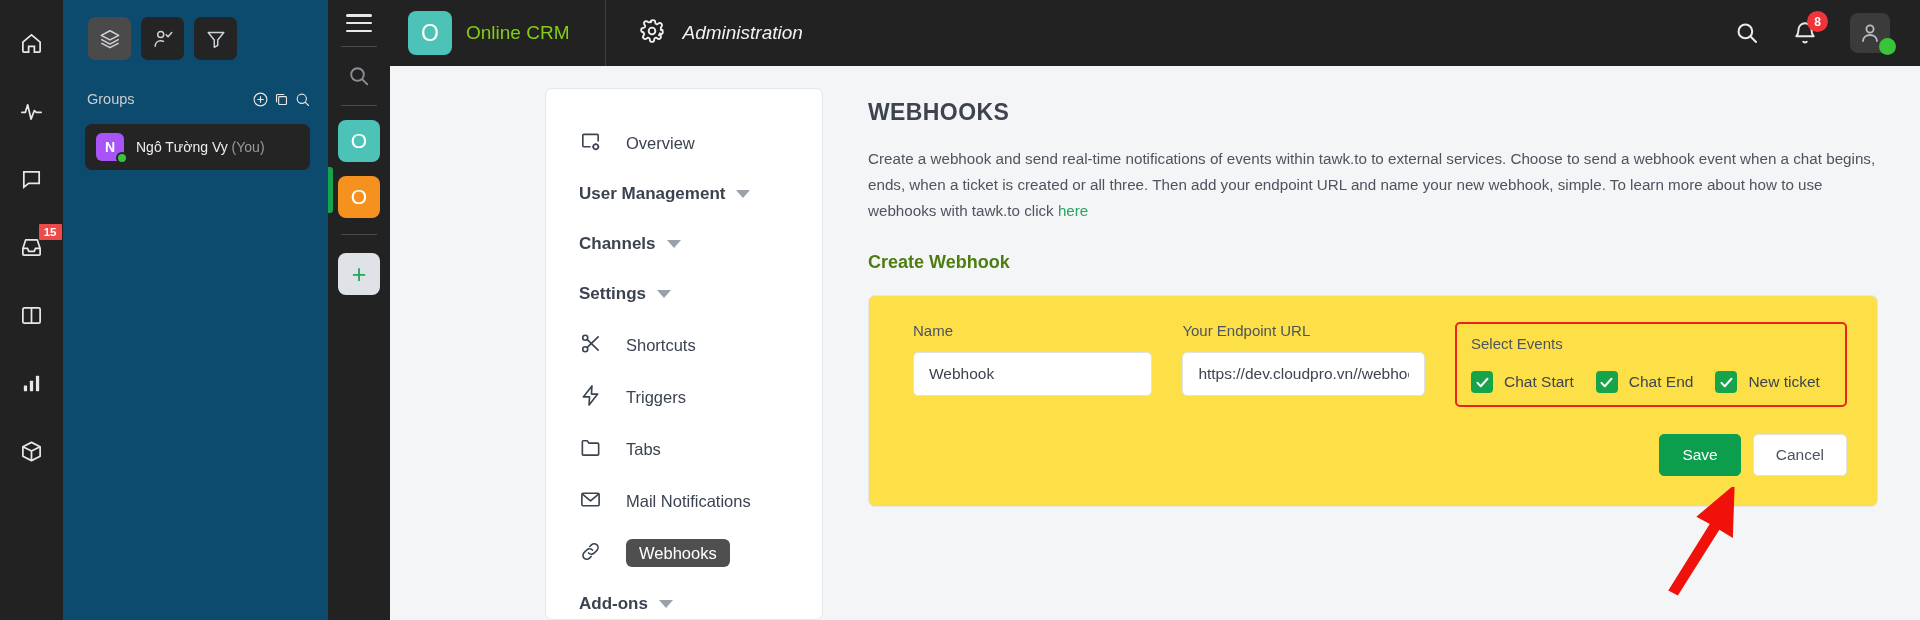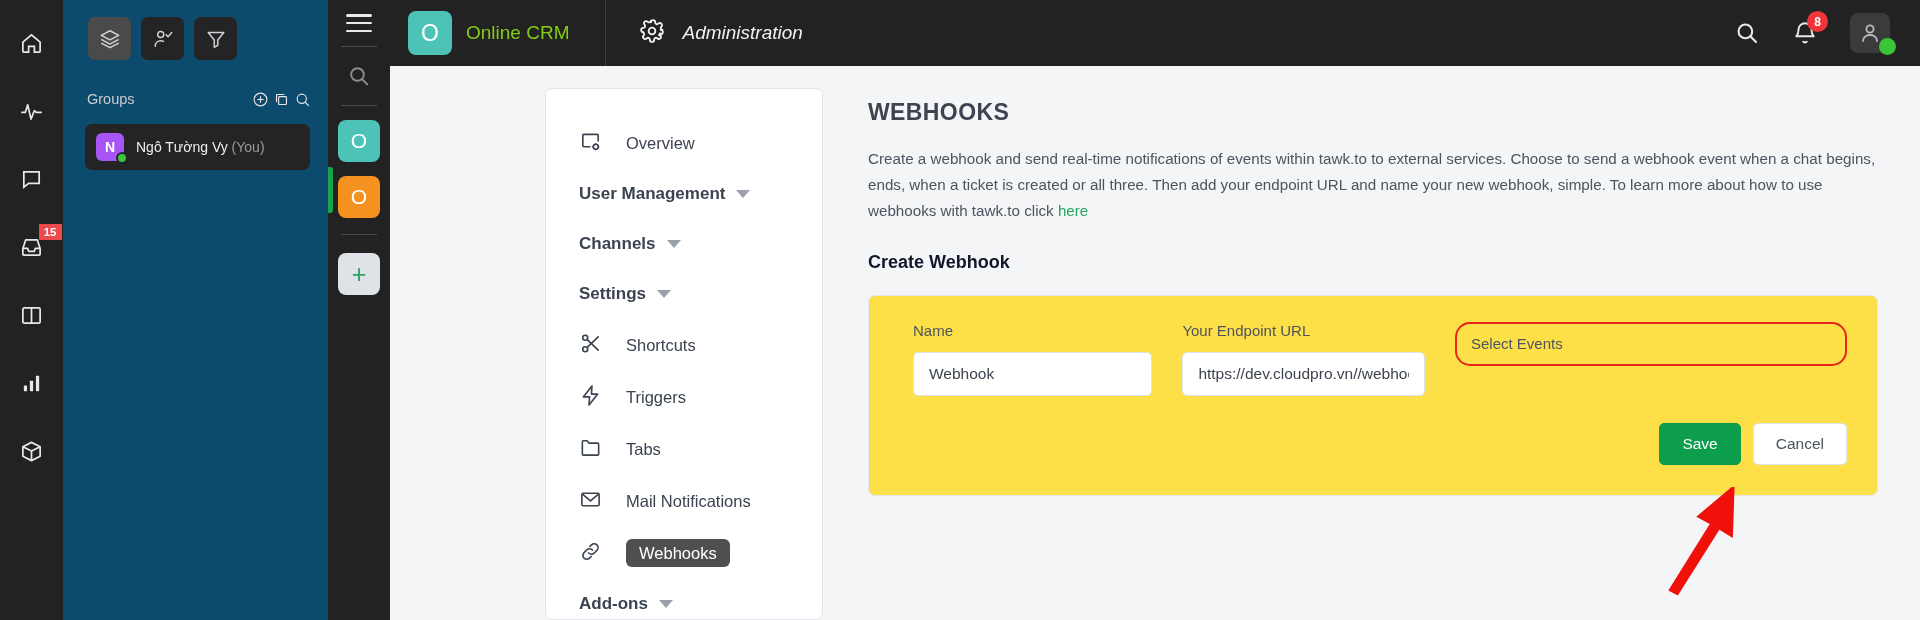--- a/index.html
+++ b/index.html
@@ -156,39 +156,39 @@
   .main { flex: 1; padding: 0 42px 0 45px; min-width: 0; }
   .page-title {
     font-size: 23px; font-weight: 700; color: #3d4450; letter-spacing: .4px;
     margin-top: 11px;
   }
   .page-desc {
     margin-top: 20px; font-size: 15.2px; line-height: 26px; color: #4d545f;
     max-width: 1100px;
   }
   .page-desc a { color: #25a55f; text-decoration: none; }
-  .section-title { margin-top: 28px; font-size: 18px; font-weight: 700; color: #0f172a; }
+  .section-title { margin-top: 28px; font-size: 18px; font-weight: 700; color: #4d7c0f; }
 
   .form-card {
     margin-top: 22px; background: #fde047; border: 1px solid #e4e6e9; border-radius: 7px;
     padding: 26px 30px 30px 22px; position: relative;
   }
   .form-row { display: flex; align-items: flex-start; }
   .fld { display: flex; flex-direction: column; }
   .fld-label { font-size: 15px; color: #4d545f; margin-bottom: 13px; }
   .fld-input {
     border: 1px solid #dfe2e6; border-radius: 5px; height: 44px;
     padding: 0 15px; font-size: 15.5px; color: #3d4450;
     font-family: "Liberation Sans", sans-serif; background: #fff; outline: none;
   }
   .fld-name { width: 296px; margin-left: 22px; }
   .fld-url { width: 300px; margin-left: 30px; }
 
   .events-box {
-    margin-left: 30px; border: 2px solid #e8241b; border-radius: 15px;
+    margin-left: 30px; border: 2px solid #e8241b; border-radius: 5px;
     padding: 11px 14px 12px 14px; min-width: 392px;
   }
   .events-label { font-size: 15px; color: #4d545f; }
   .events-row { display: flex; align-items: center; gap: 22px; margin-top: 19px; }
   .evt { display: flex; align-items: center; gap: 11px; cursor: pointer; }
   .evt-box {
     width: 22px; height: 22px; border-radius: 4px; background: #16a34a;
     display: flex; align-items: center; justify-content: center;
   }
   .evt-box svg { width: 15px; height: 15px; color: #fff; }
@@ -456,20 +456,46 @@
               <input class="fld-input" type="text" value="Webhook" style="">
             </div>
 
             <div class="fld fld-url">
               <span class="fld-label">Your Endpoint URL</span>
               <input class="fld-input" type="text" value="https://dev.cloudpro.vn//webhook." style="">
             </div>
 
             <div class="events-box">
               <div class="events-label">Select Events</div>
+              <div class="events-row">
+                <label class="evt">
+                  <span class="evt-box">
+                    <svg viewBox="0 0 24 24" fill="none" stroke="currentColor" stroke-width="3.2" stroke-linecap="round" stroke-linejoin="round">
+                        <path d="m4 12.5 5.2 5.5L20 6"></path>
+                      </svg>
+                  </span>
+                  <span class="evt-text">Chat Start</span>
+                </label>
+                <label class="evt">
+                  <span class="evt-box">
+                    <svg viewBox="0 0 24 24" fill="none" stroke="currentColor" stroke-width="3.2" stroke-linecap="round" stroke-linejoin="round">
+                        <path d="m4 12.5 5.2 5.5L20 6"></path>
+                      </svg>
+                  </span>
+                  <span class="evt-text">Chat End</span>
+                </label>
+                <label class="evt">
+                  <span class="evt-box">
+                    <svg viewBox="0 0 24 24" fill="none" stroke="currentColor" stroke-width="3.2" stroke-linecap="round" stroke-linejoin="round">
+                        <path d="m4 12.5 5.2 5.5L20 6"></path>
+                      </svg>
+                  </span>
+                  <span class="evt-text">New ticket</span>
+                </label>
+              </div>
             </div>
           </div>
 
           <div class="btn-row">
             <button class="btn btn-save">Save</button>
             <button class="btn btn-cancel">Cancel</button>
           </div>
         </div>
       </div>
     </div>

